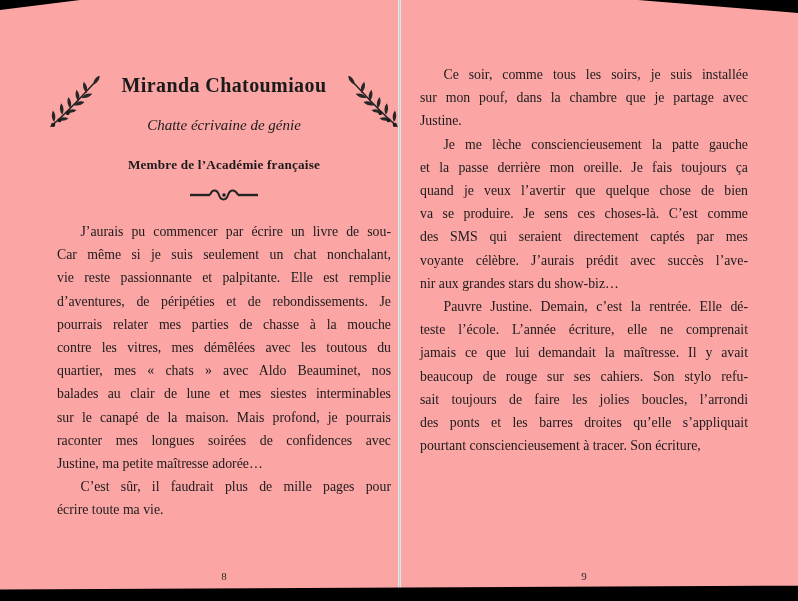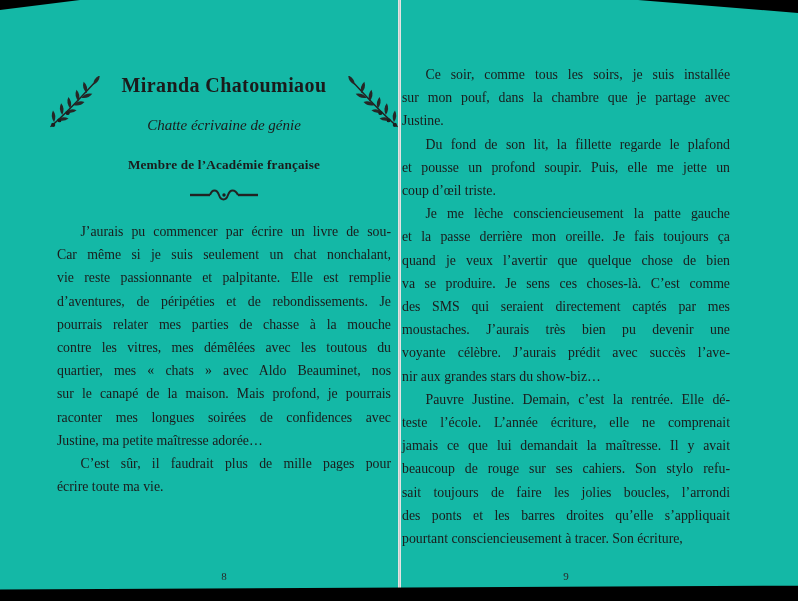--- a/index.html
+++ b/index.html
@@ -1,22 +1,22 @@
 <!DOCTYPE html>
 <html><head>
 <meta charset="utf-8">
 <style>
   html,body{margin:0;padding:0;background:#dcdcdc;}
   .photo{
-    position:relative;width:798px;height:601px;background:#14b8a6;overflow:hidden;
+    position:relative;width:798px;height:601px;background:#fca5a5;overflow:hidden;
     font-family:"Liberation Serif","DejaVu Serif",serif;color:#1b1b1b;
   }
   .page{position:absolute;top:0;height:100%;width:399px;}
   .page-left{left:0;}
-  .page-right{left:381px;}
+  .page-right{left:399px;}
   .content{position:absolute;}
   .page-left .content{left:57px;top:60px;width:334px;}
   .page-right .content{left:21px;top:63px;width:328px;}
 
   .chapter-header{position:relative;text-align:center;padding-top:14px;margin-bottom:16px;}
   .title{font-size:20px;font-weight:bold;letter-spacing:.4px;}
   .subtitle{font-style:italic;font-size:15px;margin-top:20px;}
   .affiliation{font-weight:bold;font-size:13.2px;margin-top:23px;letter-spacing:.2px;}
   .ornament{margin-top:13px;height:18px;}
   .branch{position:absolute;top:16px;width:58px;height:58px;}
@@ -183,53 +183,48 @@
 
       <div class="body-text" id="left-body">
           <div class="para">
             <div class="line j first">J’aurais pu commencer par écrire un livre de sou-</div>
             <div class="line j">Car même si je suis seulement un chat nonchalant,</div>
             <div class="line j">vie reste passionnante et palpitante. Elle est remplie</div>
             <div class="line j">d’aventures, de péripéties et de rebondissements. Je</div>
             <div class="line j">pourrais relater mes parties de chasse à la mouche</div>
             <div class="line j">contre les vitres, mes démêlées avec les toutous du</div>
             <div class="line j">quartier, mes « chats » avec Aldo Beauminet, nos</div>
+            <div class="line j">balades au clair de lune et mes siestes interminables</div>
             <div class="line j">sur le canapé de la maison. Mais profond, je pourrais</div>
             <div class="line j">raconter mes longues soirées de confidences avec</div>
             <div class="line">Justine, ma petite maîtresse adorée…</div>
           </div>
           <div class="para">
             <div class="line j first">C’est sûr, il faudrait plus de mille pages pour</div>
             <div class="line">écrire toute ma vie.</div>
           </div>
         </div>
     </div>
     <div class="folio">8</div>
   </div>
 
   <div class="page page-right">
     <div class="content">
       <div class="body-text" id="right-body">
           <div class="para">
             <div class="line j first">Ce soir, comme tous les soirs, je suis installée</div>
             <div class="line j">sur mon pouf, dans la chambre que je partage avec</div>
             <div class="line">Justine.</div>
-          </div>
-          <div class="para">
-            <div class="line j first">Du fond de son lit, la fillette regarde le plafond</div>
-            <div class="line j">et pousse un profond soupir. Puis, elle me jette un</div>
-            <div class="line">coup d’œil triste.</div>
           </div>
           <div class="para">
             <div class="line j first">Je me lèche consciencieusement la patte gauche</div>
             <div class="line j">et la passe derrière mon oreille. Je fais toujours ça</div>
             <div class="line j">quand je veux l’avertir que quelque chose de bien</div>
             <div class="line j">va se produire. Je sens ces choses-là. C’est comme</div>
             <div class="line j">des SMS qui seraient directement captés par mes</div>
-            <div class="line j">moustaches. J’aurais très bien pu devenir une</div>
             <div class="line j">voyante célèbre. J’aurais prédit avec succès l’ave-</div>
             <div class="line">nir aux grandes stars du show-biz…</div>
           </div>
           <div class="para">
             <div class="line j first">Pauvre Justine. Demain, c’est la rentrée. Elle dé-</div>
             <div class="line j">teste l’école. L’année écriture, elle ne comprenait</div>
             <div class="line j">jamais ce que lui demandait la maîtresse. Il y avait</div>
             <div class="line j">beaucoup de rouge sur ses cahiers. Son stylo refu-</div>
             <div class="line j">sait toujours de faire les jolies boucles, l’arrondi</div>
             <div class="line j">des ponts et les barres droites qu’elle s’appliquait</div>

